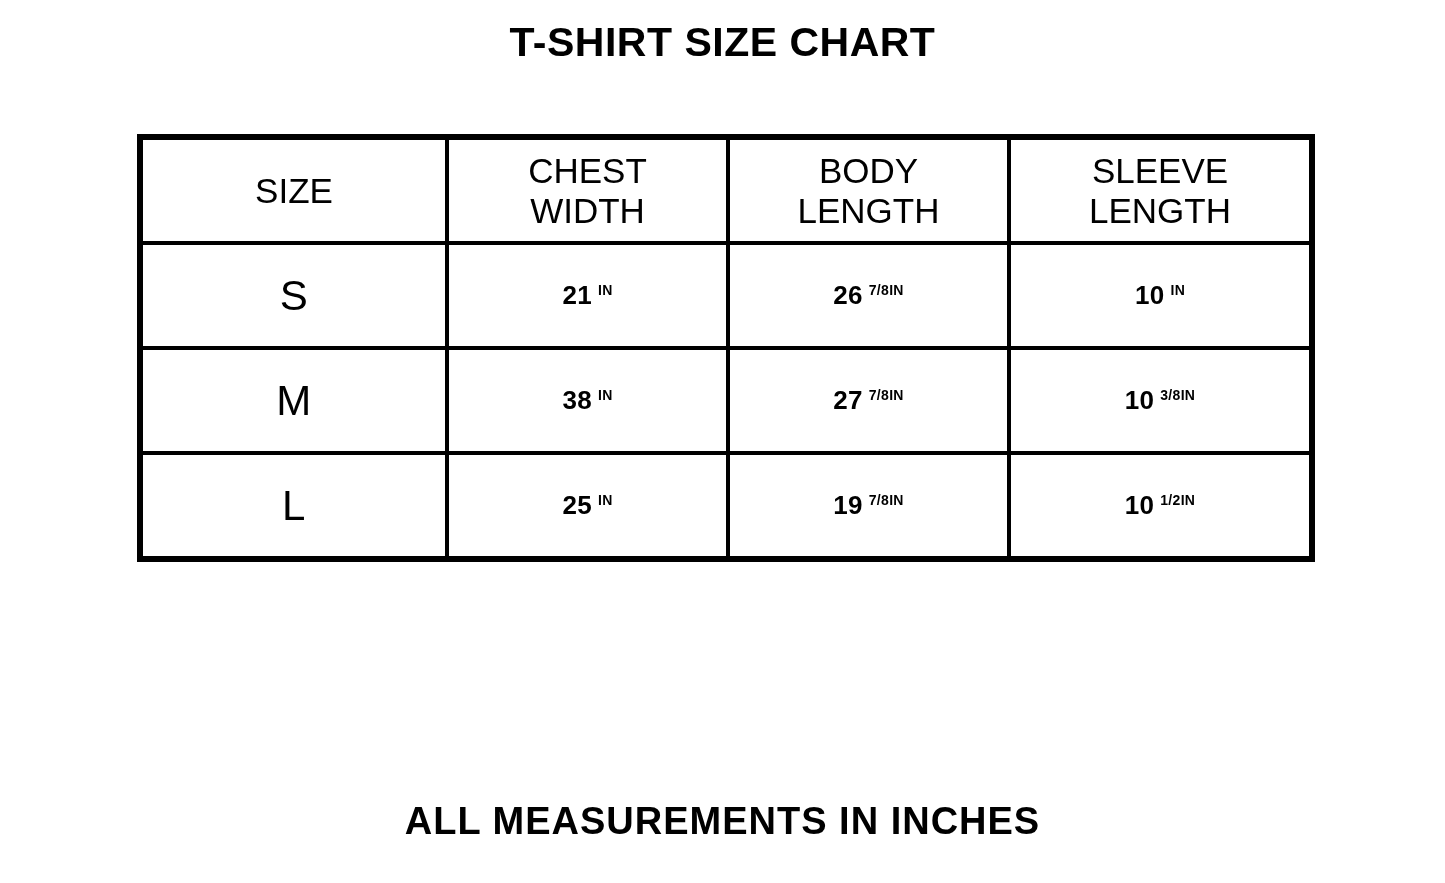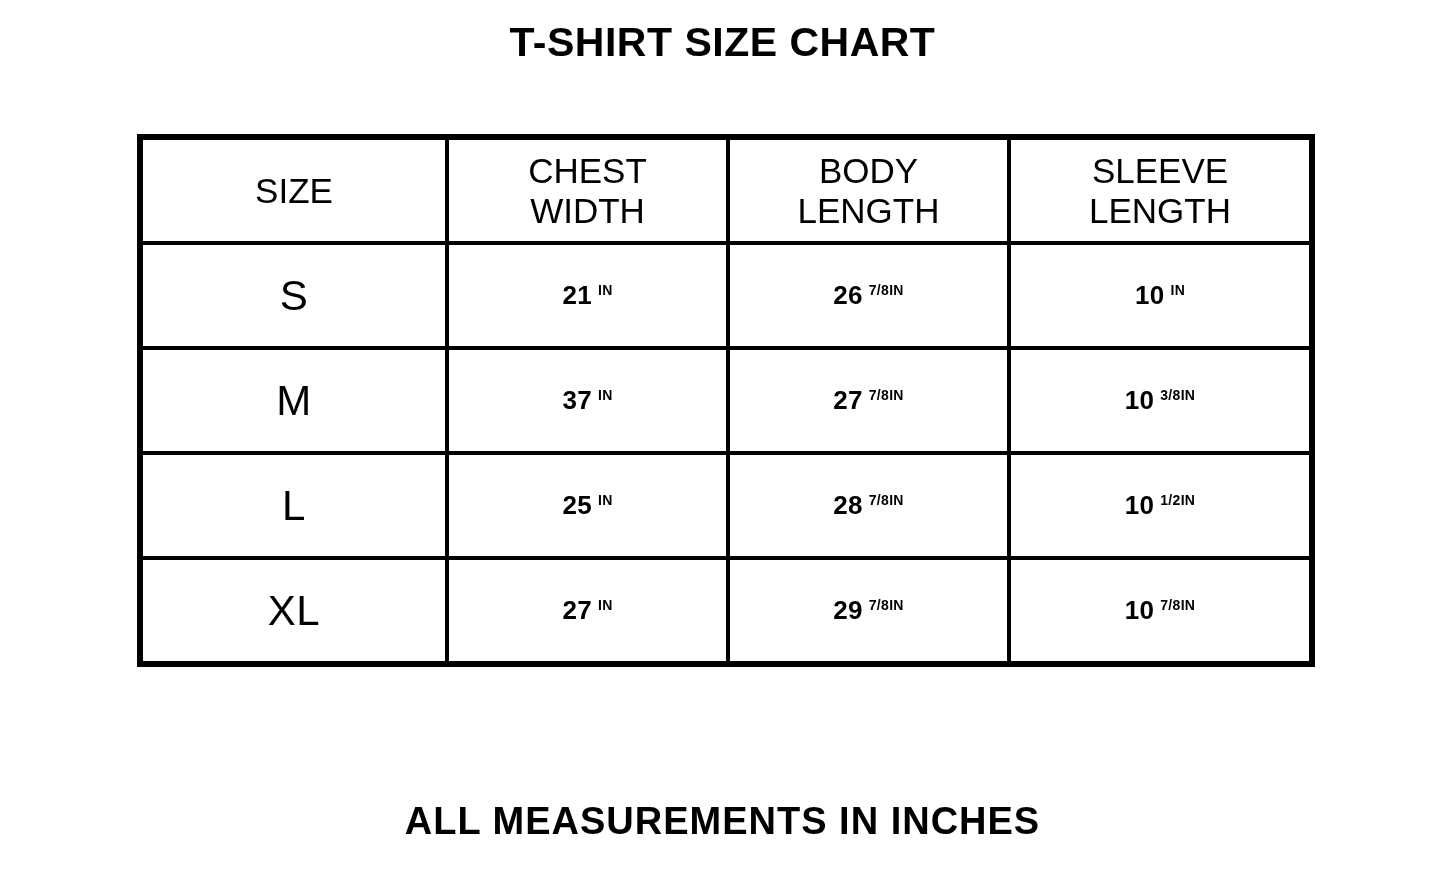--- a/index.html
+++ b/index.html
@@ -147,21 +147,21 @@
             </span>
           </td>
         </tr>
 
         <tr class="data-row">
           <td>
             <span class="size-label">M</span>
           </td>
           <td>
             <span class="meas">
-              <span class="num">37</span><span class="unit">IN</span>
+              <span class="num">38</span><span class="unit">IN</span>
             </span>
           </td>
           <td>
             <span class="meas">
               <span class="num">27</span><span class="unit">7/8IN</span>
             </span>
           </td>
           <td>
             <span class="meas">
               <span class="num">10</span><span class="unit">3/8IN</span>
@@ -173,50 +173,30 @@
           <td>
             <span class="size-label">L</span>
           </td>
           <td>
             <span class="meas">
               <span class="num">25</span><span class="unit">IN</span>
             </span>
           </td>
           <td>
             <span class="meas">
-              <span class="num">28</span><span class="unit">7/8IN</span>
+              <span class="num">19</span><span class="unit">7/8IN</span>
             </span>
           </td>
           <td>
             <span class="meas">
               <span class="num">10</span><span class="unit">1/2IN</span>
             </span>
           </td>
         </tr>
 
-        <tr class="data-row">
-          <td>
-            <span class="size-label">XL</span>
-          </td>
-          <td>
-            <span class="meas">
-              <span class="num">27</span><span class="unit">IN</span>
-            </span>
-          </td>
-          <td>
-            <span class="meas">
-              <span class="num">29</span><span class="unit">7/8IN</span>
-            </span>
-          </td>
-          <td>
-            <span class="meas">
-              <span class="num">10</span><span class="unit">7/8IN</span>
-            </span>
-          </td>
-        </tr>
 
       </tbody>
     </table>
   </div>
 
   <div class="footer-note">ALL MEASUREMENTS IN INCHES</div>
 
 </div>
 
 </body></html>

